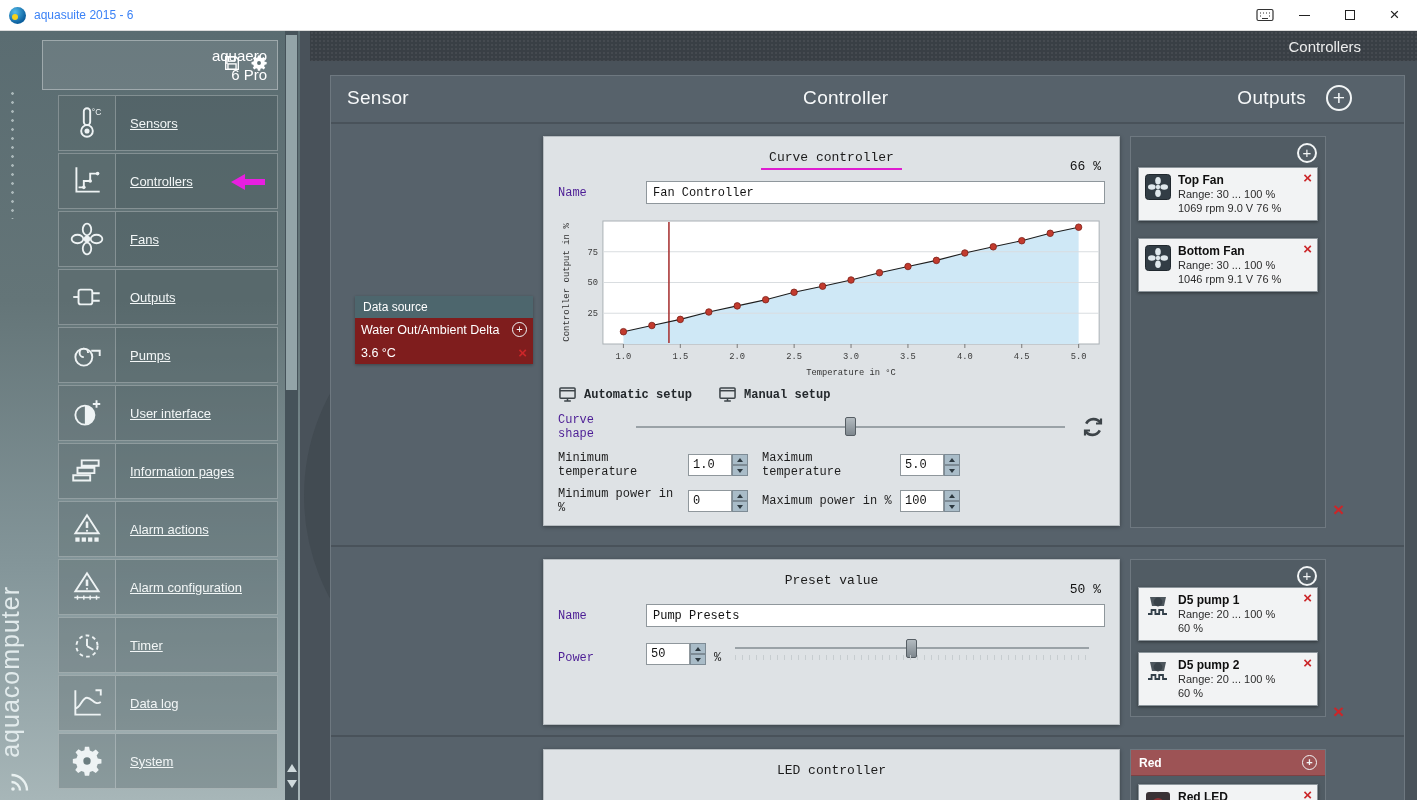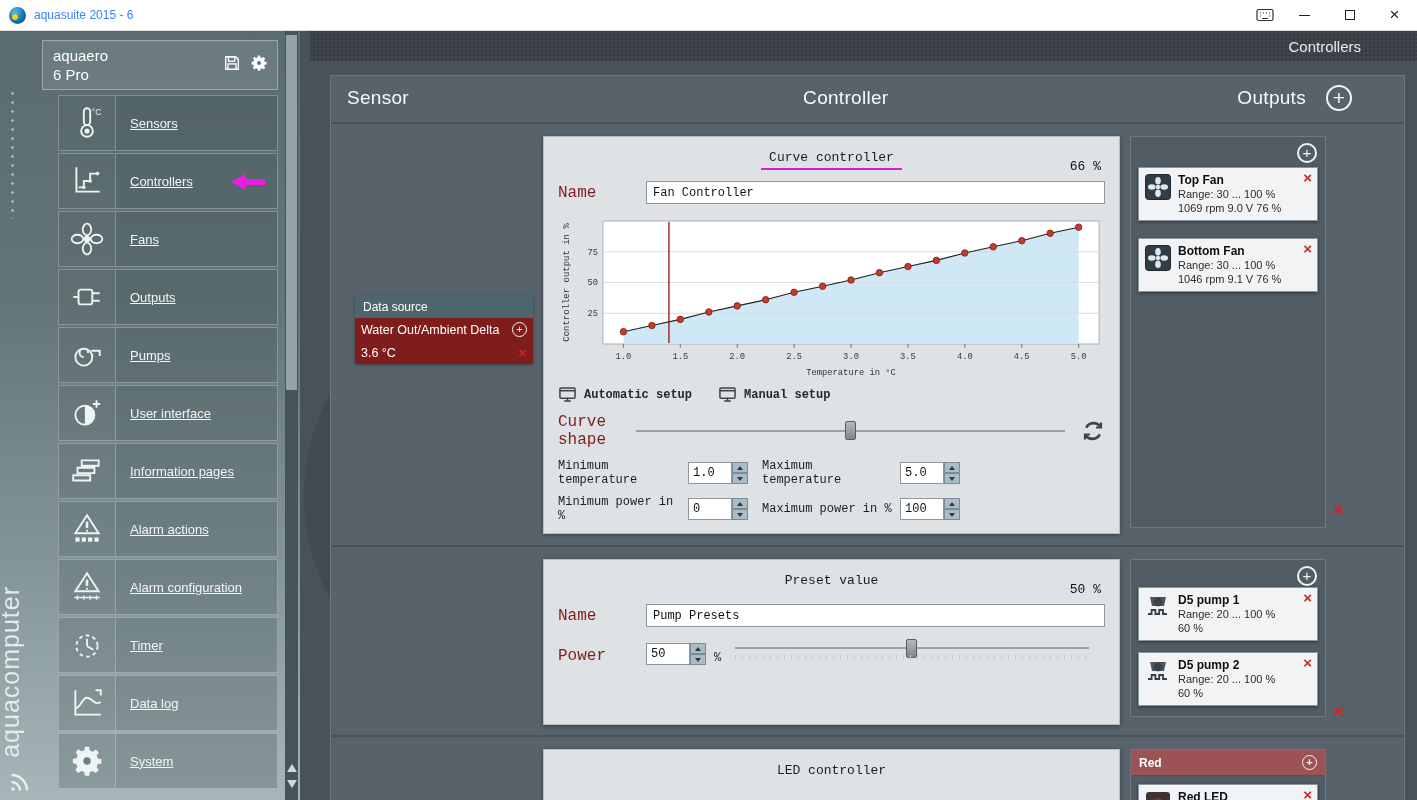--- a/index.html
+++ b/index.html
@@ -24,21 +24,21 @@
   .sidebar { position:absolute; top:31px; left:0; width:300px; height:769px; overflow:hidden;
     background:linear-gradient(180deg,#5a6c71 0%, #647578 35%, #84969a 70%, #a7b6b8 100%); z-index:5; }
   .brand-vertical { position:absolute; left:-4px; bottom:42px; writing-mode:vertical-rl; transform:rotate(180deg);
     font-size:25px; color:#e2ebec; letter-spacing:1px; }
   .deco-dots { position:absolute; left:9px; top:58px; width:8px; height:130px;
     background-image:radial-gradient(rgba(230,240,240,.55) 1px, transparent 1.4px); background-size:7px 9px; }
   .rss { position:absolute; left:8px; bottom:6px; width:24px; height:24px; }
 
   .device-card { position:absolute; top:9px; left:42px; width:236px; height:50px;
     background:rgba(255,255,255,0.10); border:1px solid rgba(255,255,255,0.35); color:#fff; padding:5px 10px; }
-  .device-name { font-size:15px; line-height:19px; }
+  .device-name { font-size:15px; line-height:19px;text-align:right; }
   .device-icons { position:absolute; right:9px; top:13px; display:flex; gap:9px; }
 
   .menu { position:absolute; top:64px; left:58px; width:220px; }
   .menu-item { position:relative; height:56px; margin-bottom:2px; display:flex; align-items:stretch;
     background:rgba(62,78,84,0.30); border:1px solid rgba(255,255,255,0.28); cursor:default; }
   .mi-icon { width:57px; flex:none; display:flex; align-items:center; justify-content:center;
     border-right:1px solid rgba(255,255,255,0.25); background:rgba(255,255,255,0.04); }
   .mi-label { display:flex; align-items:center; padding-left:14px; color:#f2f6f6; font-size:13px;text-decoration:underline; }
   .magenta-arrow { position:absolute; right:12px; top:20px; display:flex; align-items:center; }
   .ma-head { width:0; height:0; border-top:8px solid transparent; border-bottom:8px solid transparent;
@@ -78,21 +78,21 @@
   .sec-gutter { width:78px; flex:none; position:relative; }
 
   
   .card { background:#dee2e5; border:1px solid #b6bcc0; box-shadow:0 1px 4px rgba(0,0,0,0.35);
     padding:10px 14px; position:relative; color:#1d1d1d;font-family:Liberation Mono, monospace; }
   .card-title-row { position:relative; text-align:center; height:26px; }
   .card-title { display:inline-block; font-size:13px; color:#1c1c1c; padding:3px 8px 3px; }
   .card-title.underlined { border-bottom:2px solid #de1dd0; }
   .card-value { position:absolute; right:4px; top:12px; font-size:13px; color:#111; }
   .form-row { display:flex; align-items:center; margin-top:8px; }
-  .form-label { width:88px; flex:none; font-size:16px; color:#7f1d1d; }
+  .form-label { width:88px; flex:none; font-size:12px; color:#4c1d95; }
   .text-input { flex:1; height:23px; background:#fff; border:1px solid #8f979c; font-size:12px;
     padding:0 6px; color:#111; font-family:inherit; }
 
   .chart-wrap { margin-top:9px; }
   .chart-wrap svg { display:block; width:100%; height:165px; }
 
   .setup-row { display:flex; gap:26px; margin-top:8px; align-items:center; }
   .setup-btn { display:flex; align-items:center; gap:7px; font-size:12px; font-weight:bold; color:#23282c; cursor:default; }
 
   .shape-row { margin-top:10px; }

